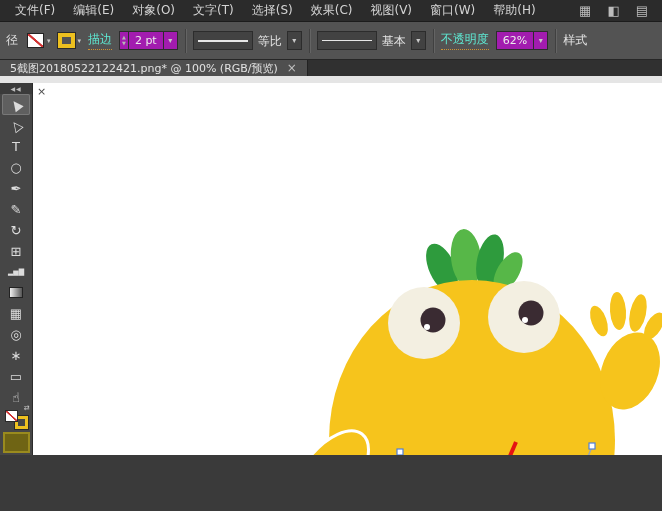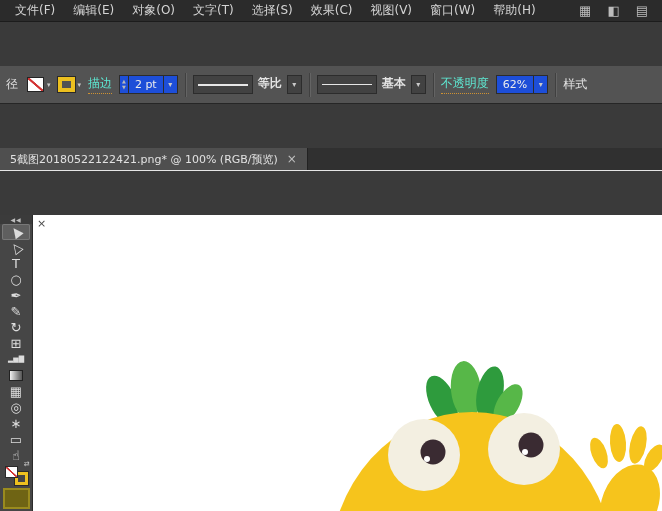--- a/index.html
+++ b/index.html
@@ -3,21 +3,21 @@
 <meta charset="utf-8">
 <style>
   * { box-sizing: border-box; }
   html,body { margin:0; padding:0; }
   body {
     width:662px; height:511px; overflow:hidden;
     background:#3a3a3a;
     font-family:"DejaVu Sans","Liberation Sans",sans-serif;
     -webkit-font-smoothing:antialiased;
   }
-  .app { width:662px; height:511px; display:flex; flex-direction:column;gap:44px; }
+  .app { width:662px; height:455px; display:flex; flex-direction:column; }
 
   
   .menu-bar {
     height:22px; flex:0 0 22px; background:#2b2b2b; border-bottom:1px solid #1c1c1c;
     display:flex; align-items:center; padding:0 6px; color:#d4d4d4; font-size:12px;
     white-space:nowrap;
   }
   .menu-item { padding:0 9px; line-height:21px; cursor:default; }
   .menu-right { margin-left:auto; display:flex; align-items:center; gap:16px; padding-right:8px; }
   .mi-icon { font-size:13px; color:#bcbcbc; line-height:1; }
@@ -33,37 +33,37 @@
   .swatch { width:17px; height:15px; border:1px solid #242424; }
   .fill-none {
     background:
       linear-gradient(to top right, rgba(0,0,0,0) 43%, #d23333 46%, #d23333 54%, rgba(0,0,0,0) 57%),
       #ffffff;
   }
   .stroke-yellow { border:4px solid #edc01f; background:#535353; box-shadow:0 0 0 1px #2a2a2a; }
   .mini-dd { font-size:7px; color:#c9c9c9; }
   .vsep { width:1px; height:24px; background:#404040; box-shadow:1px 0 0 #646464; }
   .label-link { color:#5eead4; border-bottom:1px dotted #cf9232; padding-bottom:1px; }
-  .field { display:flex; align-items:stretch; background:#1d4ed8; border:1px solid #2c2c2c; height:19px; }
+  .field { display:flex; align-items:stretch; background:#a21caf; border:1px solid #2c2c2c; height:19px; }
   .field .spin { display:flex; flex-direction:column; justify-content:center; gap:1px;
                  font-size:5px; line-height:5px; color:#b8b8b8; padding:0 2px; border-right:1px solid #2c2c2c; }
   .field .val { padding:0 6px; font-size:11px; color:#ececec; display:flex; align-items:center; }
   .field .dd  { width:14px; display:flex; align-items:center; justify-content:center;
                 font-size:8px; color:#c9c9c9; border-left:1px solid #2c2c2c; }
   .well { width:60px; height:19px; background:#424242; border:1px solid #2c2c2c;
           display:flex; align-items:center; padding:0 4px; }
   .line-prev { flex:1; height:2px; background:#e6e6e6; }
   .line-prev.thin { height:1px; }
-  .combo { display:flex; align-items:flex-start; gap:5px;font-weight:bold; }
+  .combo { display:flex; align-items:flex-end; gap:5px; }
   .dd-box { width:15px; height:19px; background:#424242; border:1px solid #2c2c2c;
             display:flex; align-items:center; justify-content:center; font-size:8px; color:#c9c9c9; }
 
   
   .tab-bar { height:23px; flex:0 0 23px; background:#303030; display:flex; align-items:stretch;
-             border-bottom:1px solid #e5e5e5; }
+             border-bottom:7px solid #e5e5e5; }
   .doc-tab { background:#4f4f4f; display:flex; align-items:center; gap:9px; padding:0 10px;
              font-size:11px; color:#e2e2e2; border-right:1px solid #222; }
   .tab-close { color:#c0c0c0; font-size:12px; line-height:1; }
 
   
   .content { flex:1; display:flex; min-height:0; }
 
   .toolbar { width:33px; flex:0 0 33px; background:#464646; border-right:1px solid #2b2b2b;
              display:flex; flex-direction:column; align-items:center; }
   .tb-header { width:100%; height:13px; background:#3b3b3b; color:#bdbdbd; font-size:6px;

